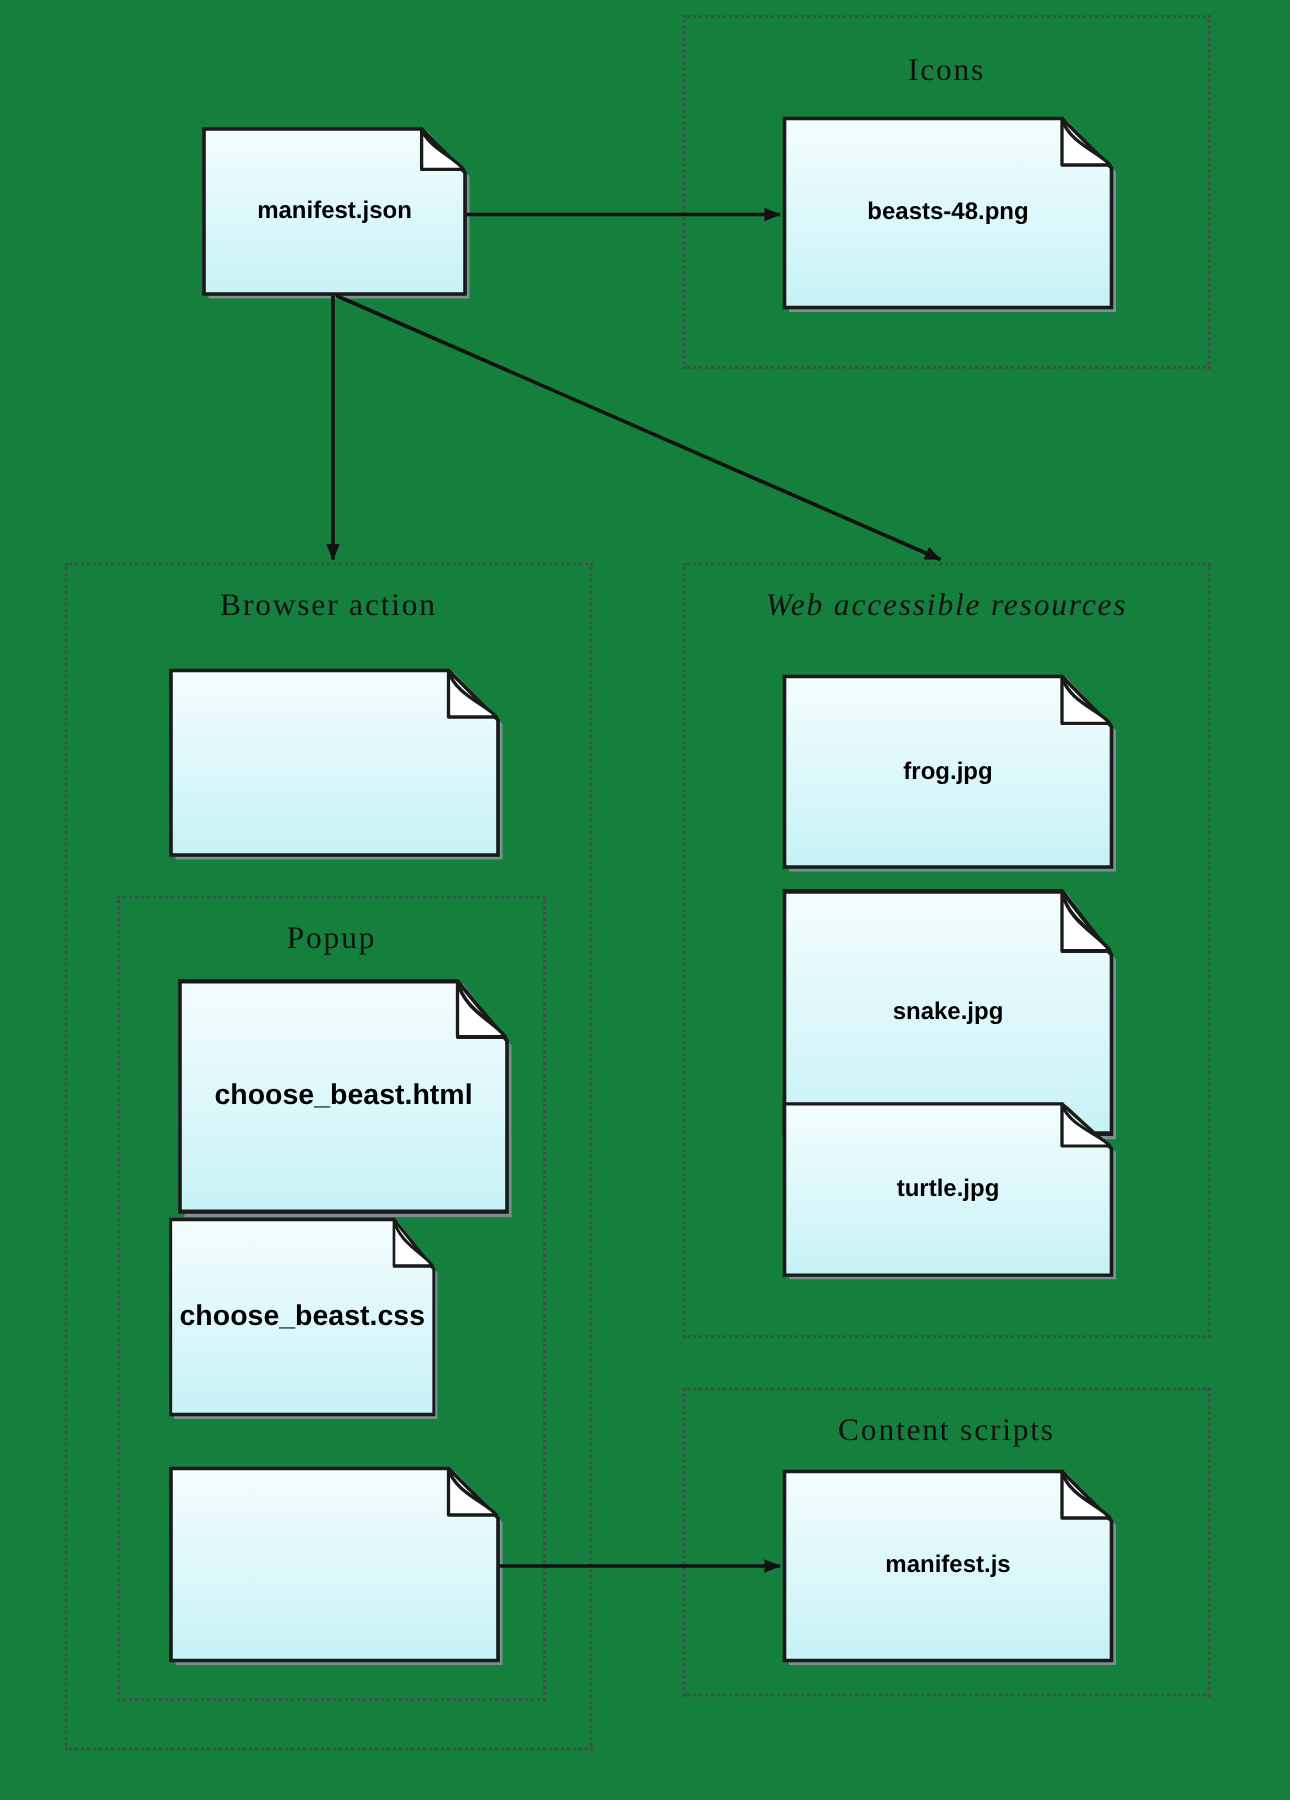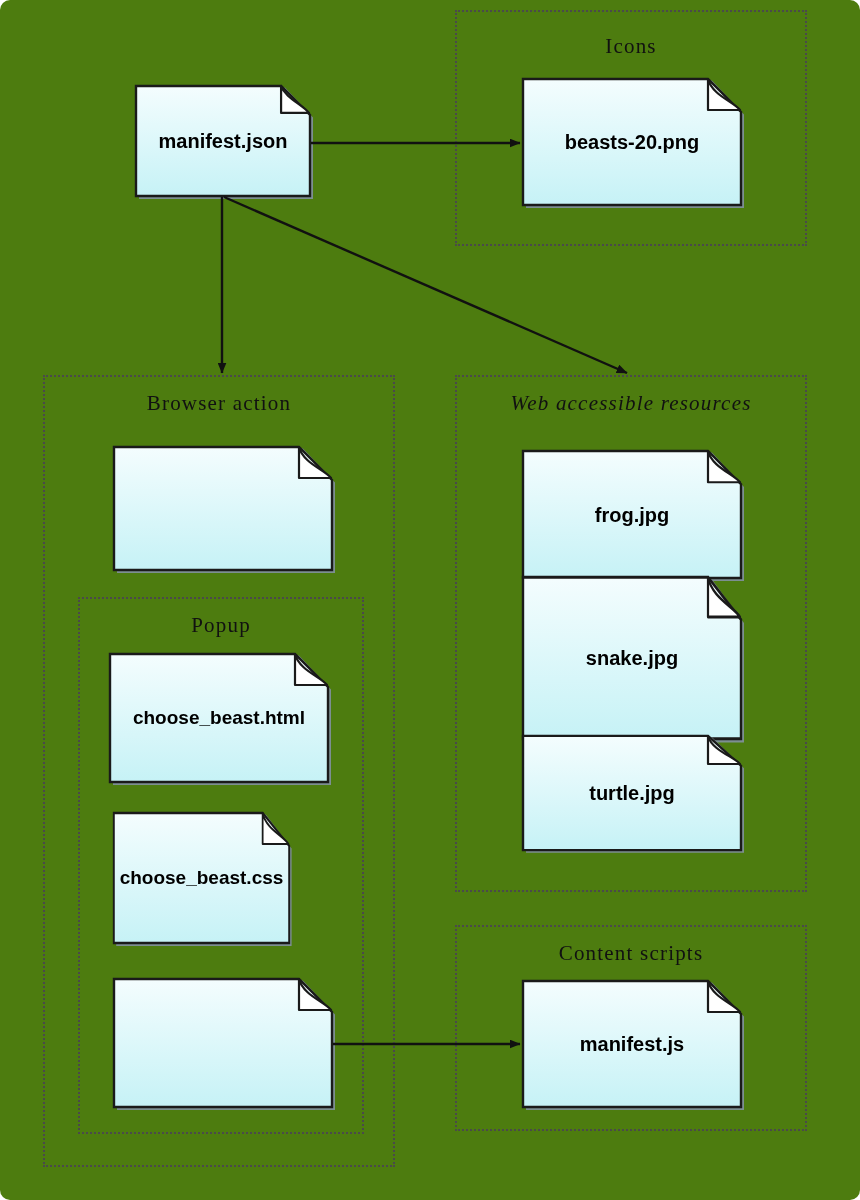--- a/index.html
+++ b/index.html
@@ -7,23 +7,22 @@
     padding: 0;
     background: #ffffff;
   }
   body {
     font-family: "Liberation Sans", sans-serif;
   }
   #diagram {
     position: relative;
     width: 860px;
     height: 1200px;
-    background: #4d7c0f;
+    background: #15803d;
     overflow: hidden;
-    border-radius: 10px;
   }
   
   .group {
     position: absolute;
     box-sizing: border-box;
     border: 2px dotted #4a4a4a;
     background: transparent;
   }
   .group-label {
     position: absolute;
@@ -53,21 +52,21 @@
   }
   .node .node-label {
     position: absolute;
     left: 0;
     right: 0;
     top: 50%;
     transform: translateY(-50%);
     text-align: center;
     font-family: "Liberation Sans", sans-serif;
     font-weight: bold;
-    font-size: 20px;
+    font-size: 16px;
     color: #000000;
     white-space: nowrap;
     pointer-events: none;
   }
   
   #edges {
     position: absolute;
     left: 0;
     top: 0;
     width: 860px;
@@ -122,38 +121,38 @@
               <linearGradient id="grad-beasts-48-png" x1="0" y1="0" x2="0" y2="1">
                 <stop offset="0%" stop-color="#f4fdfe"></stop>
                 <stop offset="100%" stop-color="#c6f2f6"></stop>
               </linearGradient>
             </defs>
             <path d="M 189 3 L 221 37 L 221 129 L 4 129" fill="none" stroke="#7d8f92" stroke-width="2"></path>
             <path d="M 1 1 L 186 1 L 219 34 L 219 127 L 1 127 Z" fill="url(#grad-beasts-48-png)" stroke="#1a1a1a" stroke-width="2.4" stroke-linejoin="miter"></path>
             <path d="M 186 1 L 186 32 L 218 32 C 212 24, 190 17, 186 1 Z" fill="#ffffff" stroke="#1a1a1a" stroke-width="2.2" stroke-linejoin="round"></path>
           </svg>
         </div>
-        <div class="node-label">beasts-20.png</div>
+        <div class="node-label">beasts-48.png</div>
       </div>
       <div class="node" style="left: 113px; top: 446px; width: 220px; height: 125px;">
         <div class="sheet">
           <svg viewBox="0 0 220 125" preserveAspectRatio="none">
             <defs>
               <linearGradient id="grad-beasts-32-png" x1="0" y1="0" x2="0" y2="1">
                 <stop offset="0%" stop-color="#f4fdfe"></stop>
                 <stop offset="100%" stop-color="#c6f2f6"></stop>
               </linearGradient>
             </defs>
             <path d="M 189 3 L 221 37 L 221 126 L 4 126" fill="none" stroke="#7d8f92" stroke-width="2"></path>
             <path d="M 1 1 L 186 1 L 219 34 L 219 124 L 1 124 Z" fill="url(#grad-beasts-32-png)" stroke="#1a1a1a" stroke-width="2.4" stroke-linejoin="miter"></path>
             <path d="M 186 1 L 186 32 L 218 32 C 212 24, 190 17, 186 1 Z" fill="#ffffff" stroke="#1a1a1a" stroke-width="2.2" stroke-linejoin="round"></path>
           </svg>
         </div>
       </div>
-      <div class="node" style="left: 109px; top: 653px; width: 220px; height: 130px;">
+      <div class="node" style="left: 119px; top: 653px; width: 220px; height: 156px;">
         <div class="sheet">
           <svg viewBox="0 0 220 130" preserveAspectRatio="none">
             <defs>
               <linearGradient id="grad-choose-beast-html" x1="0" y1="0" x2="0" y2="1">
                 <stop offset="0%" stop-color="#f4fdfe"></stop>
                 <stop offset="100%" stop-color="#c6f2f6"></stop>
               </linearGradient>
             </defs>
             <path d="M 189 3 L 221 37 L 221 131 L 4 131" fill="none" stroke="#7d8f92" stroke-width="2"></path>
             <path d="M 1 1 L 186 1 L 219 34 L 219 129 L 1 129 Z" fill="url(#grad-choose-beast-html)" stroke="#1a1a1a" stroke-width="2.4" stroke-linejoin="miter"></path>
@@ -202,21 +201,21 @@
                 <stop offset="100%" stop-color="#c6f2f6"></stop>
               </linearGradient>
             </defs>
             <path d="M 189 3 L 221 37 L 221 129 L 4 129" fill="none" stroke="#7d8f92" stroke-width="2"></path>
             <path d="M 1 1 L 186 1 L 219 34 L 219 127 L 1 127 Z" fill="url(#grad-frog-jpg)" stroke="#1a1a1a" stroke-width="2.4" stroke-linejoin="miter"></path>
             <path d="M 186 1 L 186 32 L 218 32 C 212 24, 190 17, 186 1 Z" fill="#ffffff" stroke="#1a1a1a" stroke-width="2.2" stroke-linejoin="round"></path>
           </svg>
         </div>
         <div class="node-label">frog.jpg</div>
       </div>
-      <div class="node" style="left: 522px; top: 576px; width: 220px; height: 164px;">
+      <div class="node" style="left: 522px; top: 593px; width: 220px; height: 164px;">
         <div class="sheet">
           <svg viewBox="0 0 220 128" preserveAspectRatio="none">
             <defs>
               <linearGradient id="grad-snake-jpg" x1="0" y1="0" x2="0" y2="1">
                 <stop offset="0%" stop-color="#f4fdfe"></stop>
                 <stop offset="100%" stop-color="#c6f2f6"></stop>
               </linearGradient>
             </defs>
             <path d="M 189 3 L 221 37 L 221 129 L 4 129" fill="none" stroke="#7d8f92" stroke-width="2"></path>
             <path d="M 1 1 L 186 1 L 219 34 L 219 127 L 1 127 Z" fill="url(#grad-snake-jpg)" stroke="#1a1a1a" stroke-width="2.4" stroke-linejoin="miter"></path>

